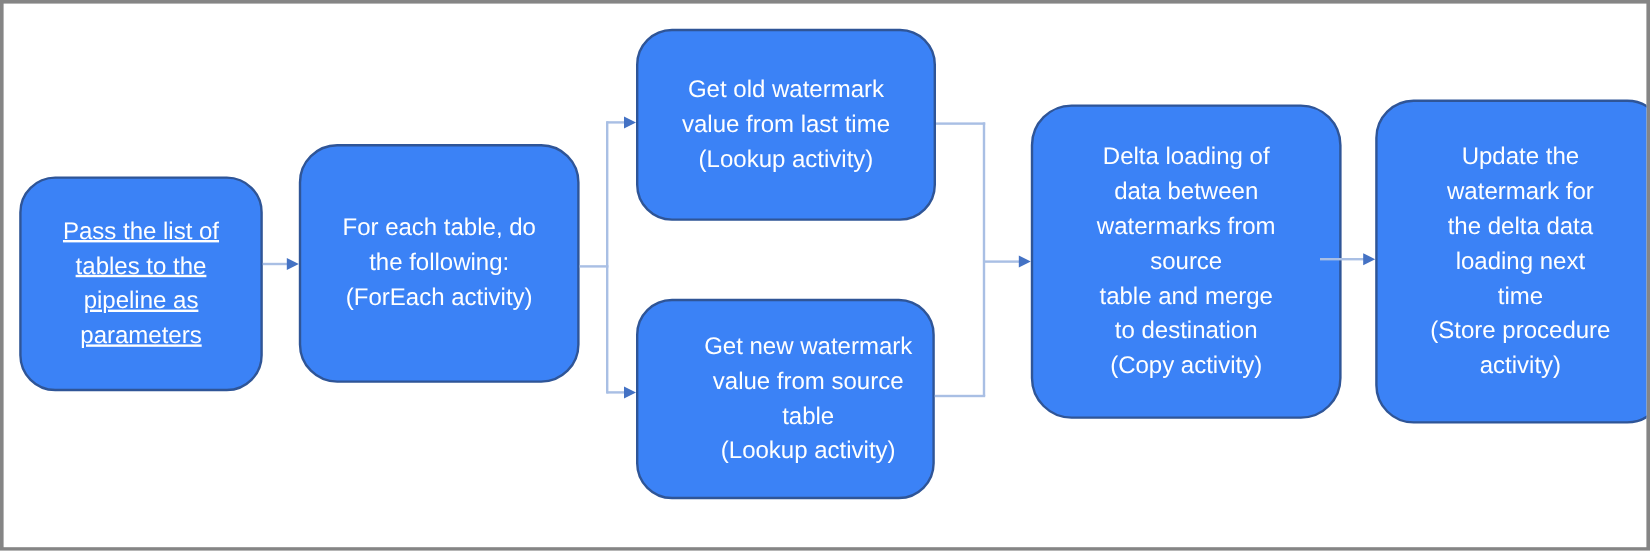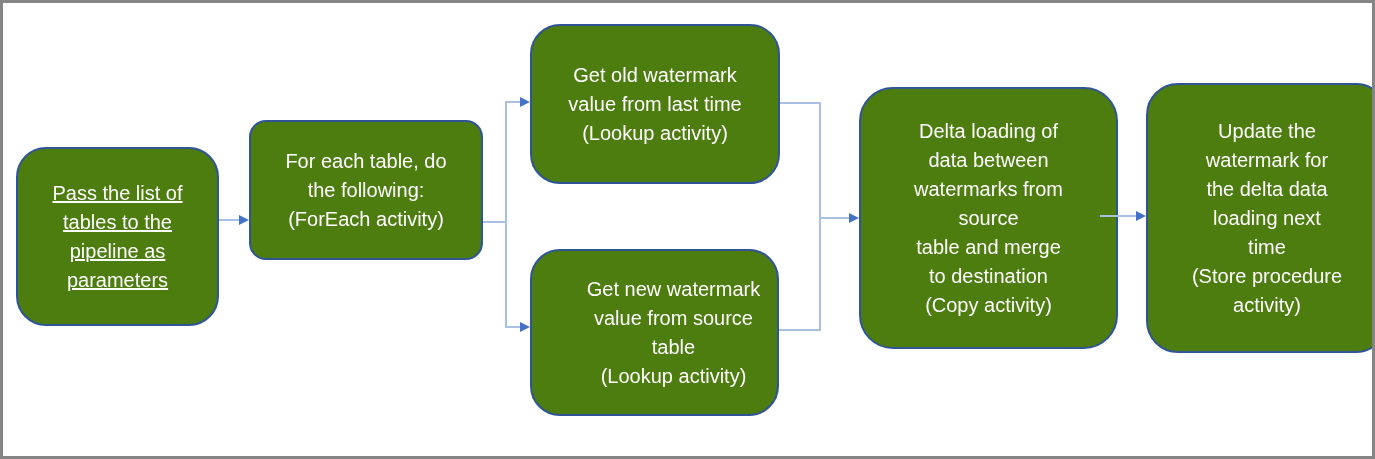--- a/index.html
+++ b/index.html
@@ -13,21 +13,21 @@
     width: 1375px;
     height: 459px;
     box-sizing: border-box;
     border: 3px solid #858585;
     background: #ffffff;
     overflow: hidden;
   }
   .node {
     position: absolute;
     box-sizing: border-box;
-    background: #4d7c0f;
+    background: #3b82f6;
     border: 2px solid #2F5597;
     border-radius: 30px;
     color: #ffffff;
     font-size: 20px;
     line-height: 29px;
     display: flex;
     align-items: center;
     justify-content: center;
     text-align: center;
     white-space: pre-line;
@@ -55,21 +55,21 @@
 </head>
 <body>
 
 <div class="frame">
 
   <div class="node" style="left:13px; top:144px; width:203px; height:179px;text-decoration:underline;">Pass the list of
 tables to the
 pipeline as
 parameters</div>
 
-  <div class="node" style="left:246px; top:117px; width:234px; height:140px; border-radius:17px;">For each table, do
+  <div class="node" style="left:246px; top:117px; width:234px; height:199px; border-radius:32px;">For each table, do
 the following:
 (ForEach activity)</div>
 
   <div class="node" style="left:527px; top:21px; width:250px; height:160px;">Get old watermark
 value from last time
 (Lookup activity)</div>
 
   <div class="node" style="left:527px; top:246px; width:249px; height:167px;padding-left:44px;">Get new watermark
 value from source
 table

